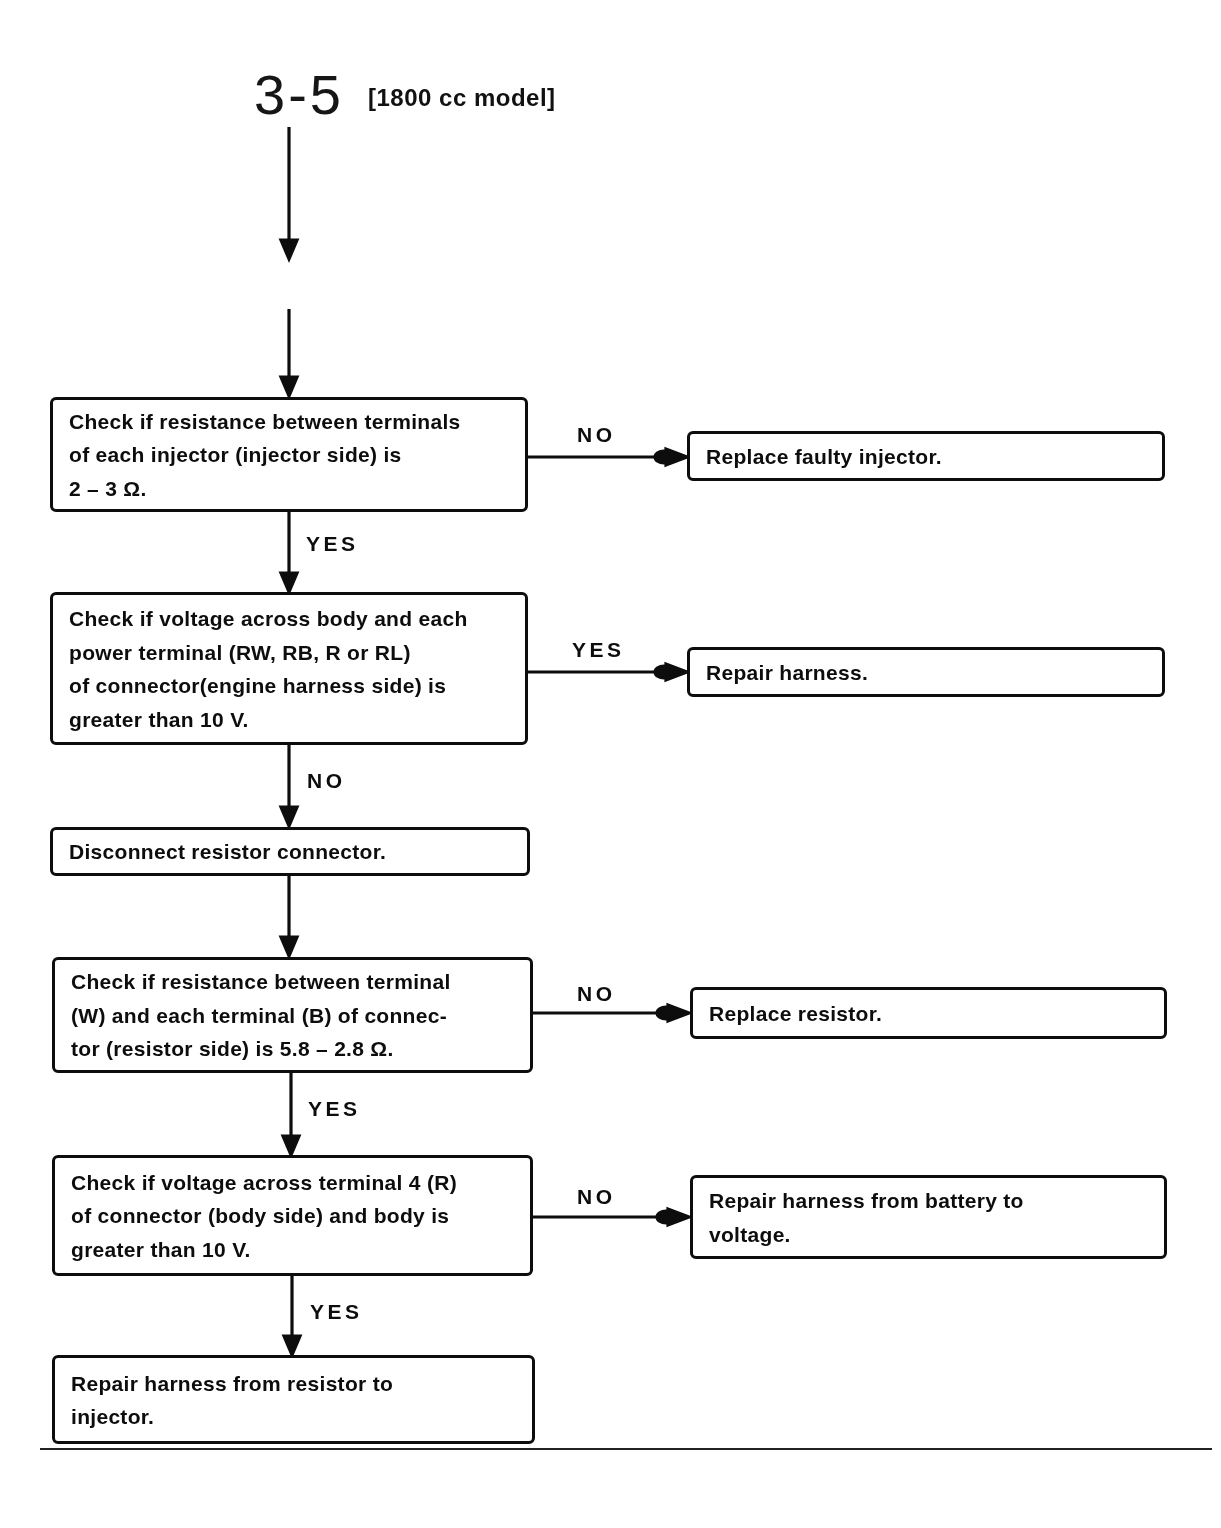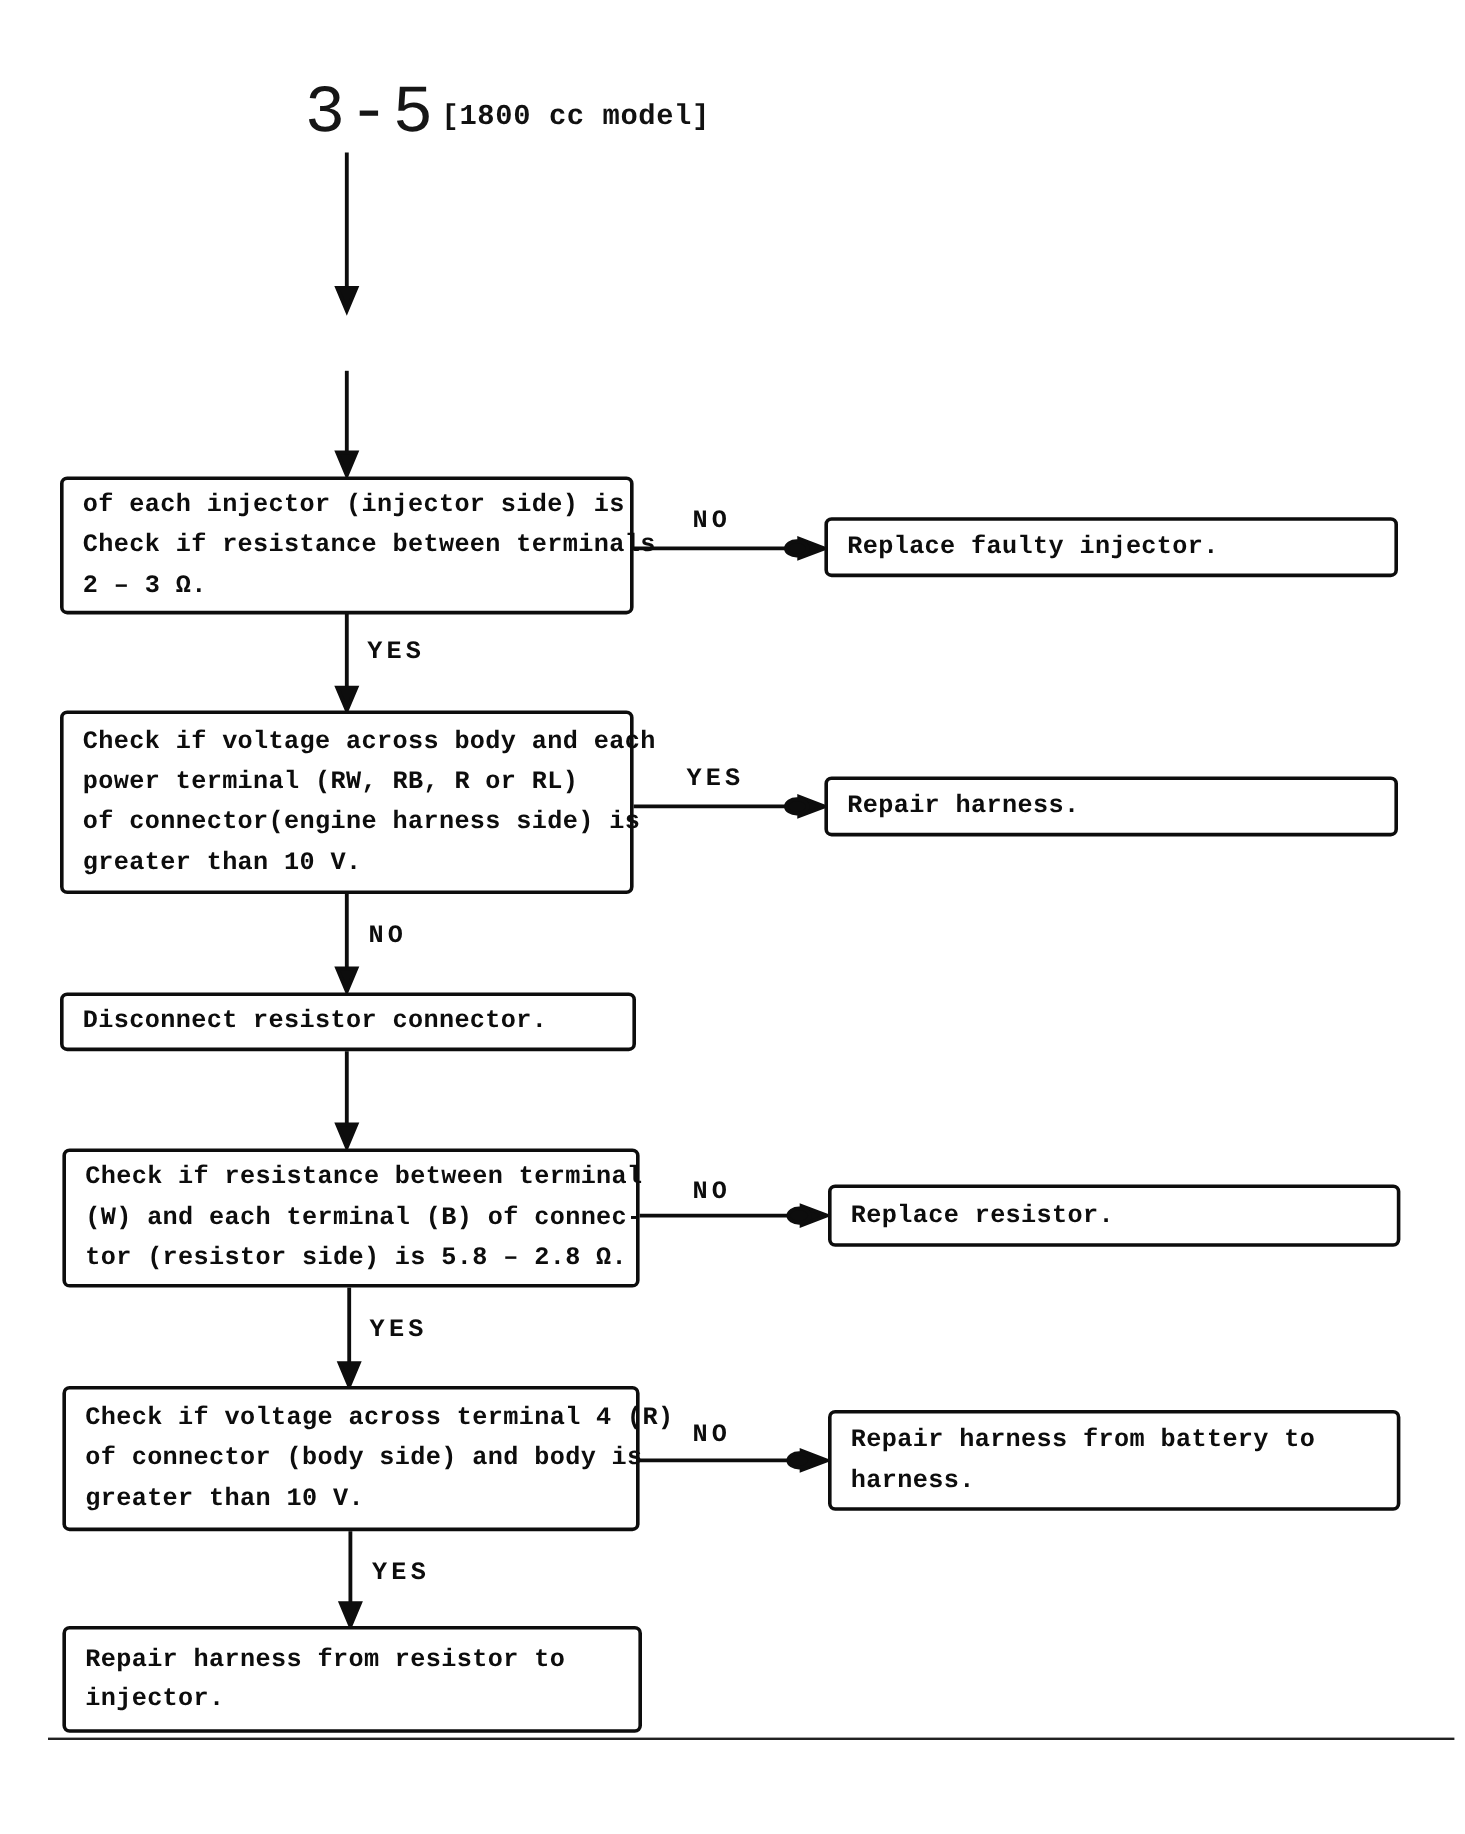--- a/index.html
+++ b/index.html
@@ -5,21 +5,21 @@
   html, body {
     margin: 0;
     padding: 0;
     background: #ffffff;
   }
   #page {
     position: relative;
     width: 1221px;
     height: 1528px;
     background: #ffffff;
-    font-family: Liberation Mono, monospace;
+    font-family: Liberation Sans, sans-serif;
     color: #0d0d0d;
     overflow: hidden;
   }
   .section-number {
     position: absolute;
     left: 254px;
     top: 62px;
     font-size: 56px;
     font-weight: 500;
     letter-spacing: 3px;
@@ -120,22 +120,22 @@
       <line x1="292" y1="1276" x2="292" y2="1337"></line>
       <polygon points="284,1336 300,1336 292,1355"></polygon>
     </g>
   </svg>
 
   <div class="section-number">3-5</div>
   <div class="model-label">[1800 cc model]</div>
 
 
   <div class="flow-box" style="left:50px; top:397px; width:478px; height:115px;">
+    <div class="line">Check if resistance between terminals</div>
     <div class="line">of each injector (injector side) is</div>
-    <div class="line">Check if resistance between terminals</div>
     <div class="line">2 – 3 Ω.</div>
   </div>
 
   <div class="flow-box" style="left:50px; top:592px; width:478px; height:153px;">
     <div class="line">Check if voltage across body and each</div>
     <div class="line">power terminal (RW, RB, R or RL)</div>
     <div class="line">of connector(engine harness side) is</div>
     <div class="line">greater than 10 V.</div>
   </div>
 
@@ -167,21 +167,21 @@
   <div class="flow-box" style="left:687px; top:647px; width:478px; height:50px;">
     <div class="line">Repair harness.</div>
   </div>
 
   <div class="flow-box" style="left:690px; top:987px; width:477px; height:52px;">
     <div class="line">Replace resistor.</div>
   </div>
 
   <div class="flow-box" style="left:690px; top:1175px; width:477px; height:84px;">
     <div class="line">Repair harness from battery to</div>
-    <div class="line">harness.</div>
+    <div class="line">voltage.</div>
   </div>
 
   <div class="branch-label" style="left:577px; top:423px;">NO</div>
   <div class="branch-label" style="left:306px; top:532px;">YES</div>
   <div class="branch-label" style="left:572px; top:638px;">YES</div>
   <div class="branch-label" style="left:307px; top:769px;">NO</div>
   <div class="branch-label" style="left:577px; top:982px;">NO</div>
   <div class="branch-label" style="left:308px; top:1097px;">YES</div>
   <div class="branch-label" style="left:577px; top:1185px;">NO</div>
   <div class="branch-label" style="left:310px; top:1300px;">YES</div>

